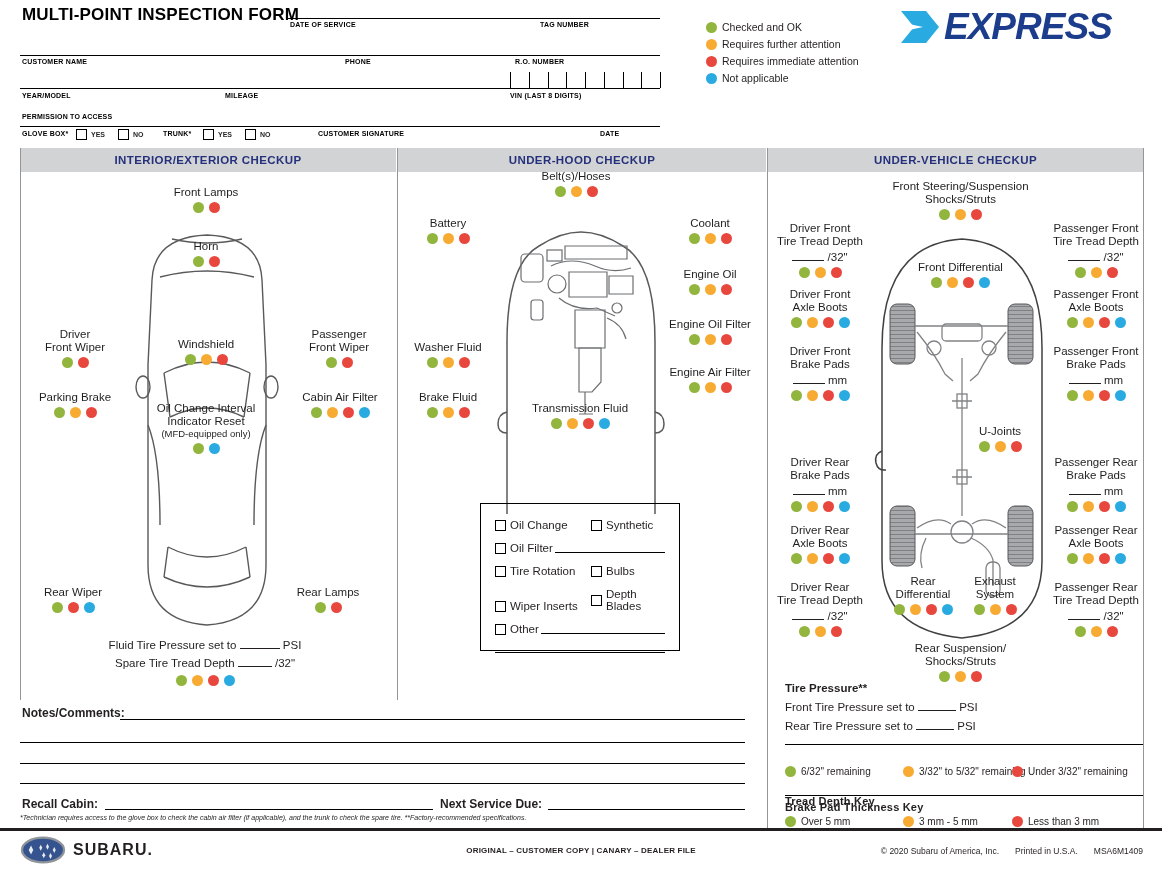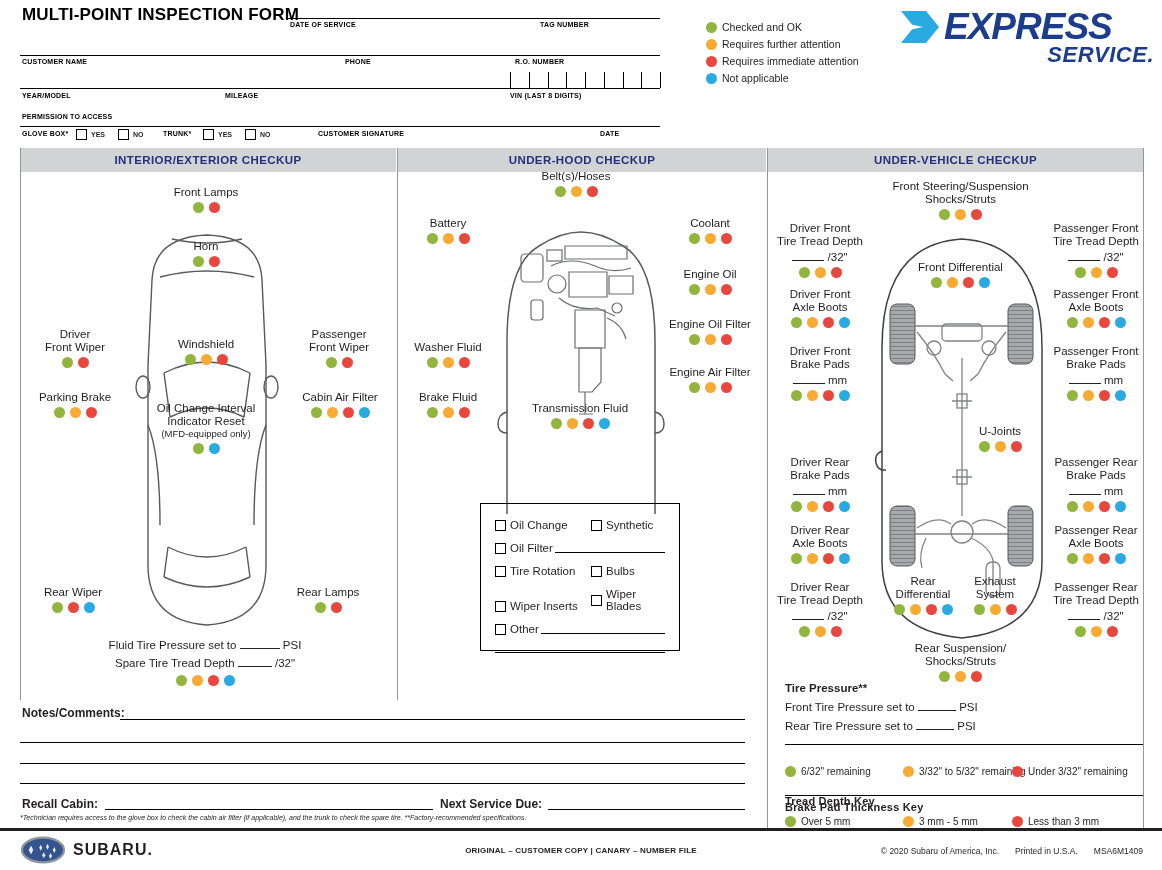--- a/index.html
+++ b/index.html
@@ -110,21 +110,20 @@
   </div>
 
   <div class="abs" style="left:900px;top:9px;width:256px">
     <div style="display:flex;align-items:center">
       <svg width="42" height="36" viewBox="0 0 42 36">
         <path d="M1,2 L26,2 L39,18 L26,34 L1,34 L14,18 Z" fill="#29ABE2"></path>
         <path d="M9,15 L23,18 L9,21 L13,18 Z" fill="#fff"></path>
       </svg>
       <span style="font-size:37px;line-height:34px;font-weight:bold;font-style:italic;color:#1C3C8C;letter-spacing:-1px;margin-left:2px">EXPRESS</span>
     </div>
-    <div style="text-align:right;font-size:22px;line-height:20px;font-weight:bold;font-style:italic;color:#1C3C8C;letter-spacing:.5px;padding-right:2px">SERVICE.</div>
   </div>
 
   <div class="colhdr" style="left:398px;width:368px">UNDER-HOOD CHECKUP</div>
   <div class="colhdr" style="left:20px;width:376px">INTERIOR/EXTERIOR CHECKUP</div>
   <div class="colhdr" style="left:768px;width:375px">UNDER-VEHICLE CHECKUP</div>
   <div class="vline" style="left:20px;top:148px;height:552px"></div>
   <div class="vline" style="left:397px;top:148px;height:552px"></div>
   <div class="vline" style="left:767px;top:148px;height:680px"></div>
   <div class="vline" style="left:1143px;top:148px;height:680px"></div>
 
@@ -292,21 +291,21 @@
           <span>Bulbs</span>
         </span>
       </div>
       <div class="svc-row">
         <span class="svc-item">
           <span class="cbx"></span>
           <span>Wiper Inserts</span>
         </span>
         <span class="svc-item">
           <span class="cbx"></span>
-          <span>Wiper Blades</span>
+          <span>Depth Blades</span>
         </span>
       </div>
       <div class="svc-row">
         <span class="svc-item has-line">
           <span class="cbx"></span>
           <span>Other</span>
           <span class="fill"></span>
         </span>
       </div>
       <div class="svc-rule"></div>
@@ -506,21 +505,21 @@
       <polygon points="14,14 17,20 14,26 11,20" fill="#E8EBF0"></polygon>
       <polygon points="27,13 29,17 27,21 25,17" fill="#E8EBF0"></polygon>
       <polygon points="36,11.5 38,15.5 36,19.5 34,15.5" fill="#E8EBF0"></polygon>
       <polygon points="45,16 47,20 45,24 43,20" fill="#E8EBF0"></polygon>
       <polygon points="31,23 33,27 31,31 29,27" fill="#E8EBF0"></polygon>
       <polygon points="40,24 42,28 40,32 38,28" fill="#E8EBF0"></polygon>
     </svg>
     <span style="font-size:16px;font-weight:bold;letter-spacing:1px;margin-left:7px;color:#231f20">SUBARU.</span>
   </div>
 
-  <div class="abs foot-small" style="left:0;right:0;top:846px;text-align:center">ORIGINAL – CUSTOMER COPY  |  CANARY – NUMBER FILE</div>
+  <div class="abs foot-small" style="left:0;right:0;top:846px;text-align:center">ORIGINAL – CUSTOMER COPY  |  CANARY – DEALER FILE</div>
 
   <div class="abs" style="right:19px;top:846px;display:flex;gap:16px;font-size:8.5px">
     <span>© 2020 Subaru of America, Inc.</span>
     <span>Printed in U.S.A.</span>
     <span>MSA6M1409</span>
   </div>
 
 </div>
 
 </body></html>

